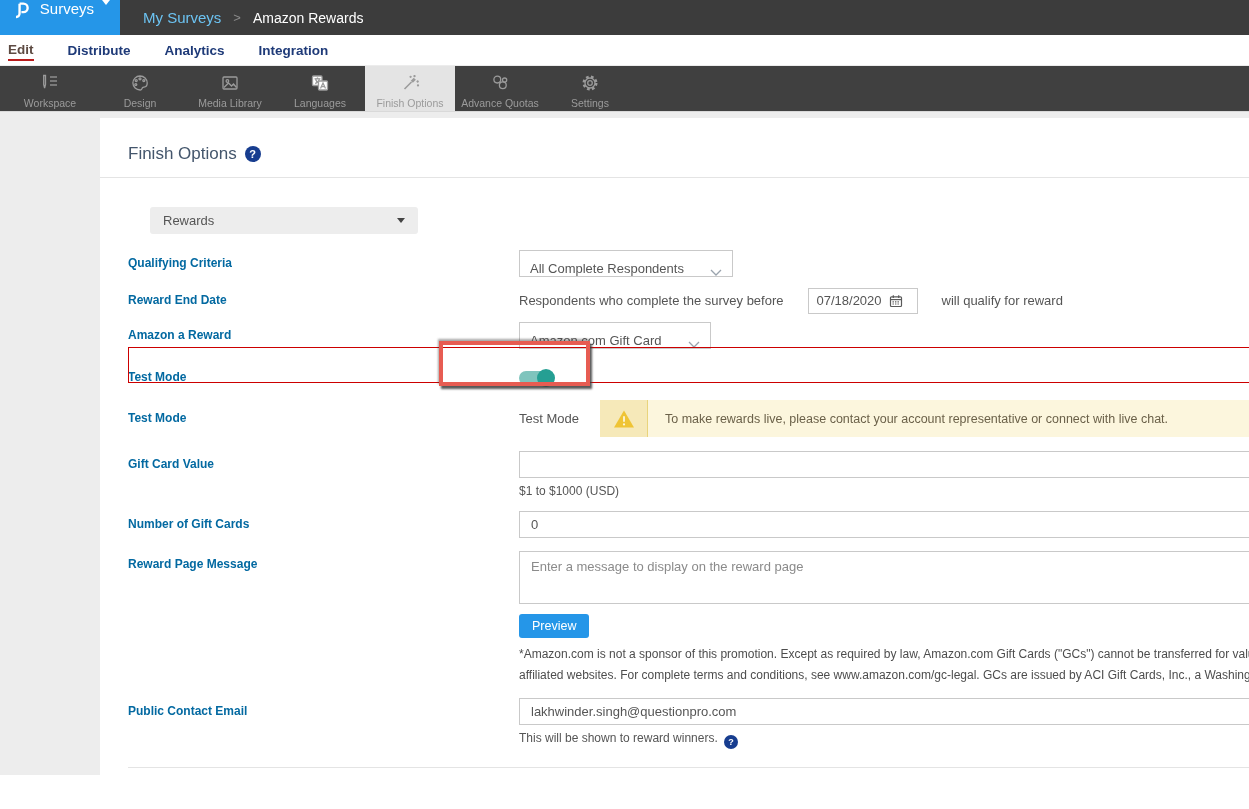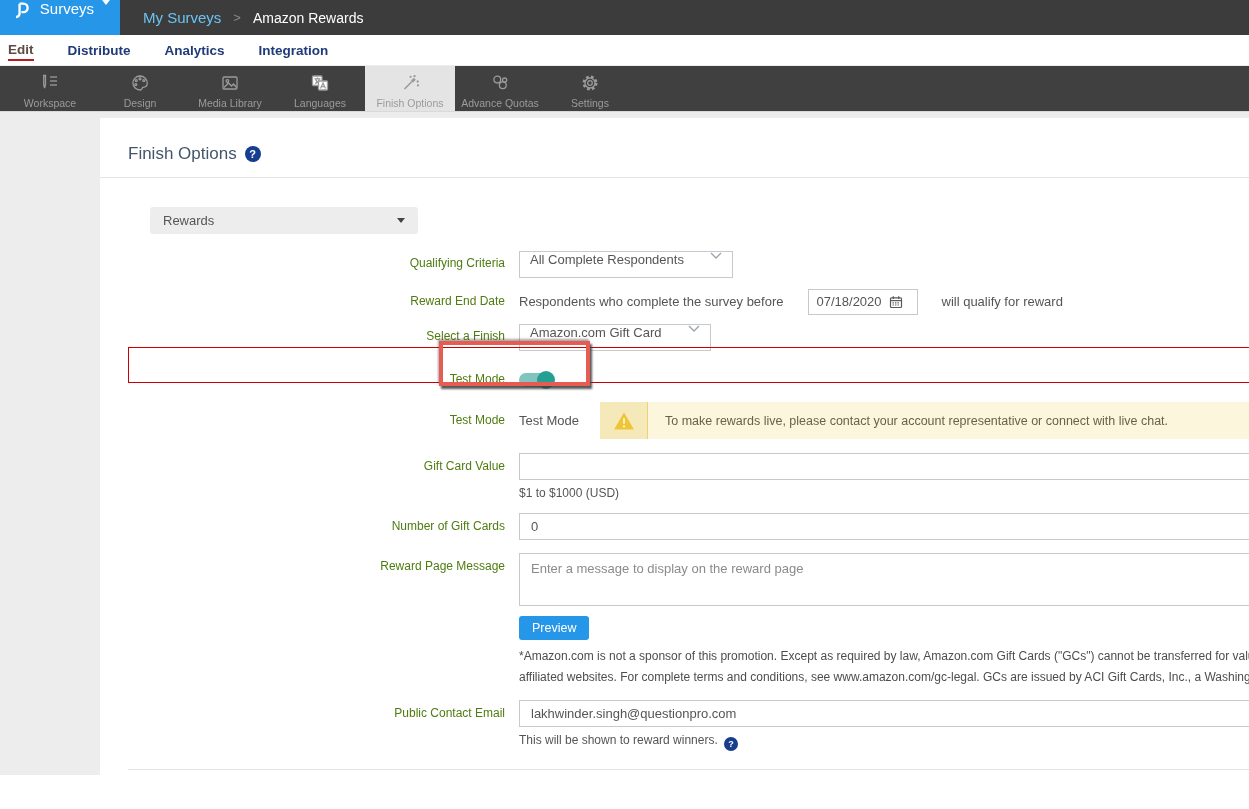--- a/index.html
+++ b/index.html
@@ -44,24 +44,24 @@
   .title-divider { border-bottom:1px solid #e4e4e4; margin:13px 0 0 -28px; }
 
   .section-select { margin-top:29px; width:268px; height:27px; background:#ededed; border-radius:3px;
     display:flex; align-items:center; justify-content:space-between; padding:0 13px; cursor:pointer;margin-left:22px; }
   .section-select .sel-text { font-size:13px; color:#555; }
   .caret-dark { width:0; height:0; border-left:4px solid transparent; border-right:4px solid transparent; border-top:5px solid #444; }
 
   
   .form { margin-top:16px; }
   .row { display:flex; align-items:flex-start; margin-bottom:10px; }
-  .lbl { width:391px; text-align:right; padding-right:14px; font-size:12px; font-weight:normal; color:#4d7c0f; line-height:27px; white-space:nowrap; }
+  .lbl { width:391px; text-align:left; padding-right:14px; font-size:12px; font-weight:bold; color:#0369a1; line-height:27px; white-space:nowrap; }
   .fieldzone { flex:1; min-width:0; }
 
-  .selectbox { height:27px; border:1px solid #c9c9c9; background:#fff; display:inline-flex; align-items:flex-start;
+  .selectbox { height:27px; border:1px solid #c9c9c9; background:#fff; display:inline-flex; align-items:flex-end;
     justify-content:space-between; padding:0 10px; cursor:pointer; font-size:13px; color:#555; }
   .selectbox svg { margin-left:26px; }
 
   .inline-text { font-size:13px; color:#555; line-height:27px; }
   .datebox { display:inline-flex; align-items:center; border:1px solid #c9c9c9; height:26px; width:110px; padding:0 8px; margin:0 24px; }
   .datebox input { border:0; outline:0; width:72px; font-size:13px; color:#555; font-family:inherit; }
   .datebox svg { stroke:#5a5a5a; fill:none; stroke-width:1.2; }
 
   .toggle-row { height:36px; align-items:center; margin-bottom:0; }
   .toggle { position:relative; width:34px; height:14px; background:#7fc4bd; border-radius:7px; cursor:pointer; margin-top:2px; }
@@ -255,21 +255,21 @@
               <line x1="1.5" y1="5.6" x2="12.5" y2="5.6"></line>
               <line x1="3.5" y1="7.8" x2="10.5" y2="7.8" stroke-dasharray="1.4 1.1"></line>
               <line x1="3.5" y1="10" x2="10.5" y2="10" stroke-dasharray="1.4 1.1"></line>
             </svg>
           </span>
           <span class="inline-text">will qualify for reward</span>
         </div>
       </div>
 
       <div class="row">
-        <div class="lbl">Select a Finish</div>
+        <div class="lbl">Amazon a Reward</div>
         <div class="fieldzone">
           <div class="selectbox">
             <span>Amazon.com Gift Card</span>
             <svg width="12" height="7" viewBox="0 0 12 7">
                 <polyline points="1,1 6,6 11,1" stroke="#9aa3ad" fill="none" stroke-width="1.3"></polyline>
               </svg>
           </div>
         </div>
       </div>
 

